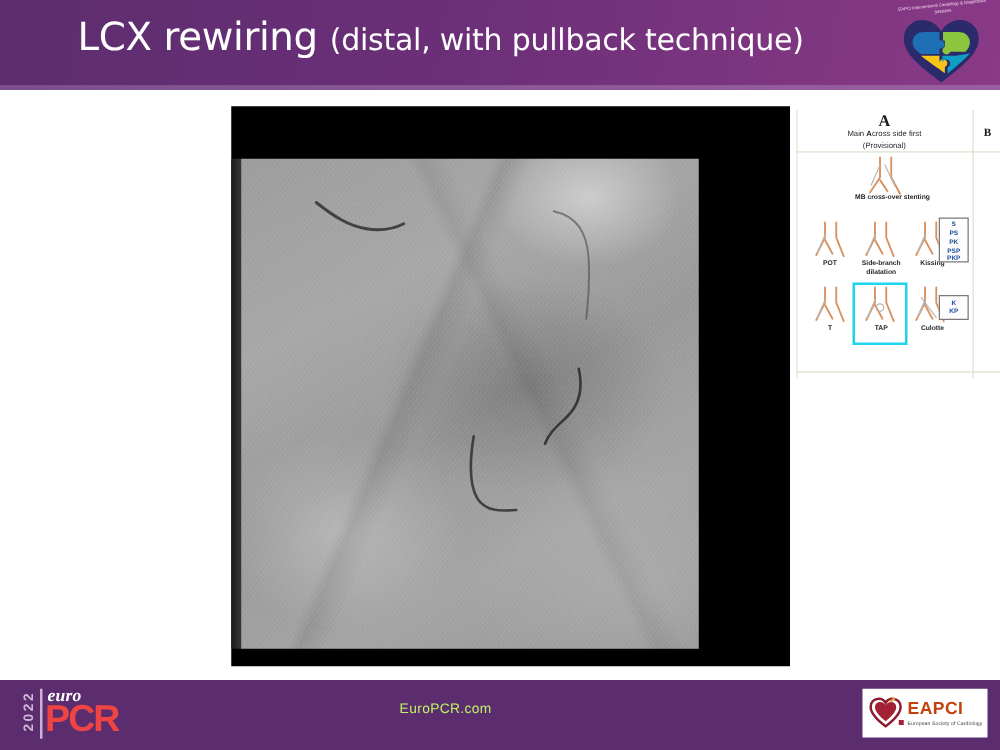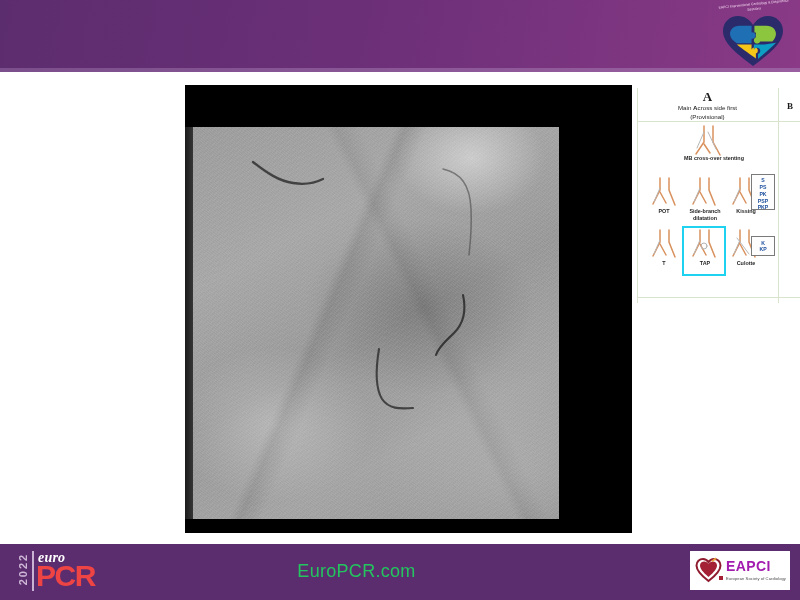--- a/index.html
+++ b/index.html
@@ -118,21 +118,21 @@
   }
   .dg-art { position:absolute; left:0; top:0; width:163px; height:215px; }
 
   
   .footer {
     position:absolute; left:0; top:544px; width:800px; height:56px;
     background:#5c2d6e;
   }
   .footer-center {
     position:absolute; left:0; top:17px; width:713px; text-align:center;
-    color:#22c55e; font-size:18px; letter-spacing:.3px;
+    color:#bef264; font-size:11px; letter-spacing:.3px;
   }
   
   .pcr-mark { position:absolute; left:10px; top:549px; width:92px; height:44px; }
   .pcr-year {
     position:absolute; left:-8px; top:14px; width:42px; text-align:center;
     transform:rotate(-90deg); color:#cdb6d6; font-size:11px;
     font-weight:700; letter-spacing:2px; font-family:"Liberation Sans", sans-serif;
   }
   .pcr-bar { position:absolute; left:22px; top:2px; width:2px; height:40px; background:#c9b2d2; }
   .pcr-euro {
@@ -144,37 +144,41 @@
     position:absolute; left:26px; top:12px; color:#ef4444;
     font-size:30px; font-weight:700; letter-spacing:-1.5px;
     font-family:"Liberation Sans", sans-serif; line-height:1;
   }
   
   .eapci {
     position:absolute; left:690px; top:551px; width:100px; height:39px;
     background:#ffffff;
   }
   .eapci-name {
-    position:absolute; left:36px; top:7px; color:#a21caf;
+    position:absolute; left:36px; top:7px; color:#c2410c;
     font-size:14px; font-weight:700; letter-spacing:.4px;
     font-family:"Liberation Sans", sans-serif;
   }
   .eapci-sub {
     position:absolute; left:36px; top:25px; color:#4a4a4a;
     font-size:4.1px; letter-spacing:.08px; white-space:nowrap;
   }
   .eapci-dot {
     position:absolute; left:29px; top:25px; width:4px; height:4px; background:#a32035;
   }
   .eapci-heart { position:absolute; left:5px; top:6px; width:27px; height:26px; }
 </style>
 </head>
 <body>
 
 <div class="header">
+  <div class="slide-title">
+    <span>LCX rewiring</span>
+    <span class="sub">(distal, with pullback technique)</span>
+  </div>
 
   <div class="header-logo">
     <div class="logo-caption">EAPCI Interventional Cardiology &amp; Diagnostics Sessions</div>
     <svg viewBox="0 0 78 70" width="78" height="70">
       <g transform="translate(39,44)">
         <path d="M0,21 C-17,8 -30,-2 -30,-14 C-30,-23 -23,-29 -15,-29 C-8,-29 -3,-25 0,-20 C3,-25 8,-29 15,-29 C23,-29 30,-23 30,-14 C30,-2 17,8 0,21 Z" fill="#2b2b6b"></path>
         <g transform="scale(0.90)">
           <path d="M-1.6,-21.5 L-15,-21.5 C-22,-21.5 -25.5,-17 -25.5,-12.5 C-25.5,-8 -22,-4.5 -18,-2 L-1.6,-2 L-1.6,-7 A3.6,3.6 0 1 0 -1.6,-14 Z" fill="#1f6fb5"></path>
           <path d="M1.6,-21.5 L15,-21.5 C22,-21.5 25.5,-17 25.5,-12.5 C25.5,-9.5 24,-6.5 21.5,-4 L8,-4 A3.6,3.6 0 1 1 3.2,-8.5 L3.2,-14 L1.6,-14 Z" fill="#8cc63f"></path>
           <path d="M-18,-0.5 L-1.6,-0.5 L-1.6,5 A3.6,3.6 0 1 1 3.2,9.5 L3.2,15 C-2,11 -12,4.5 -18,-0.5 Z" fill="#f5c518"></path>

